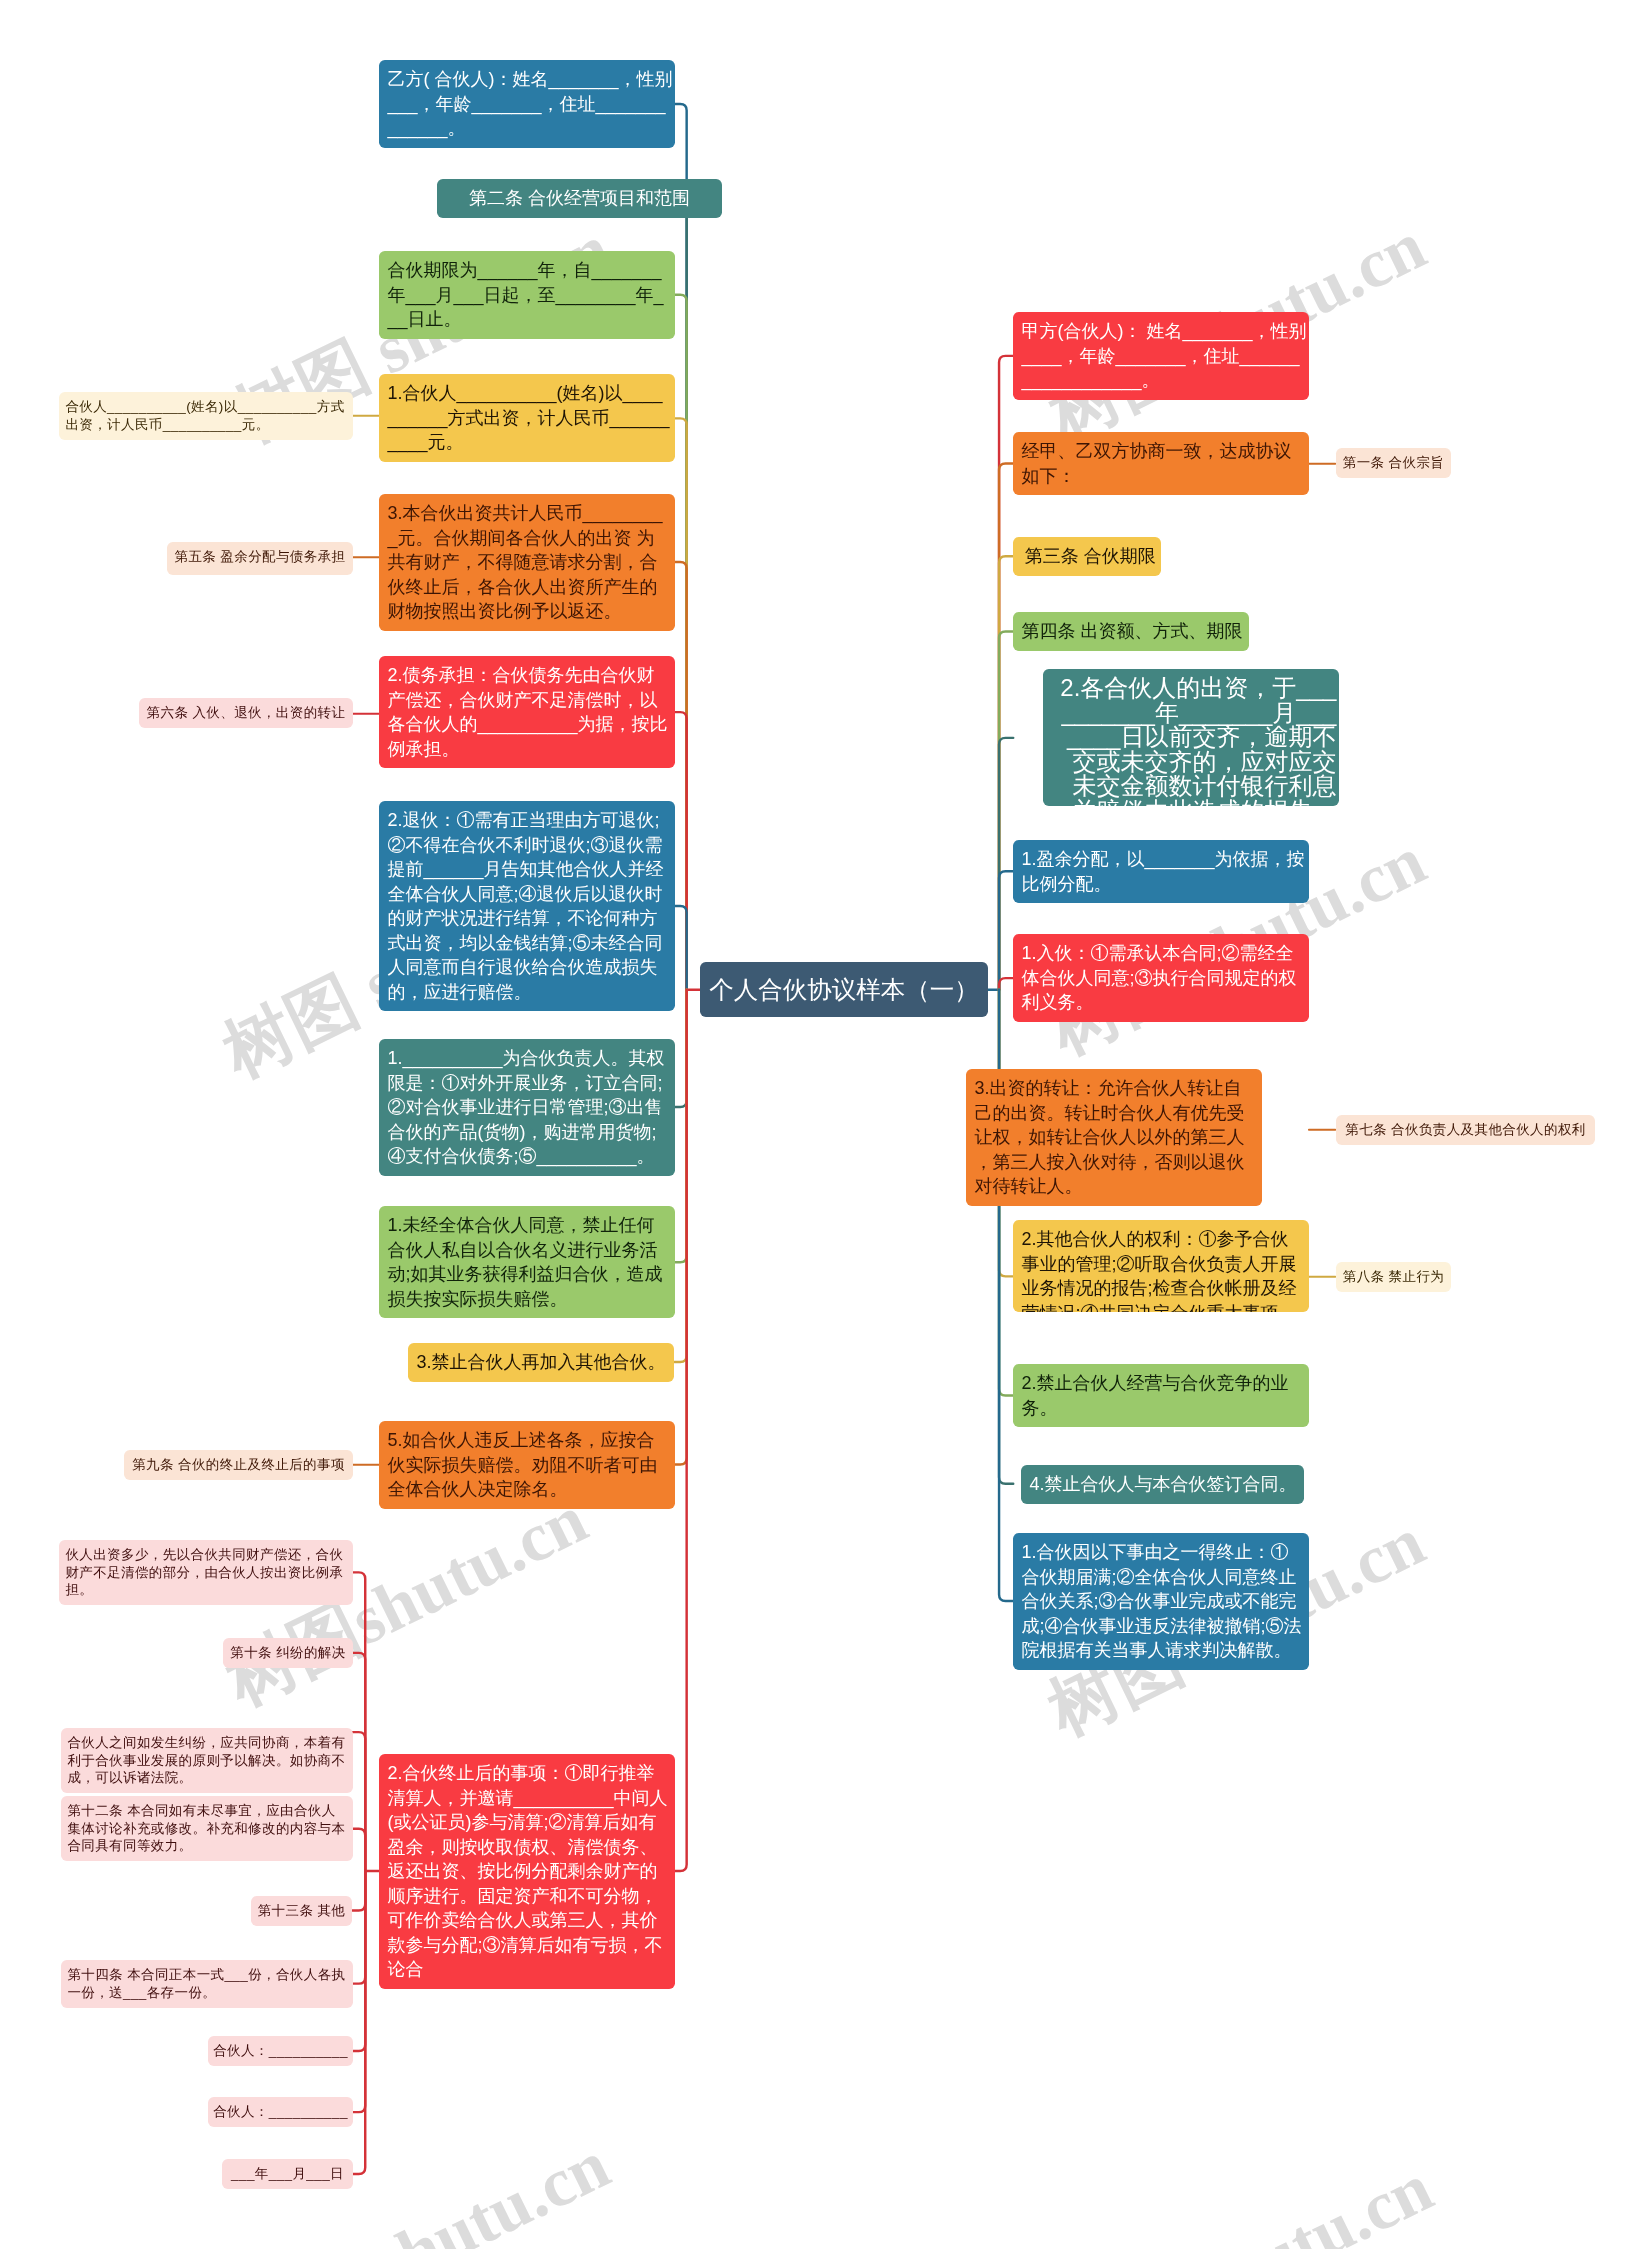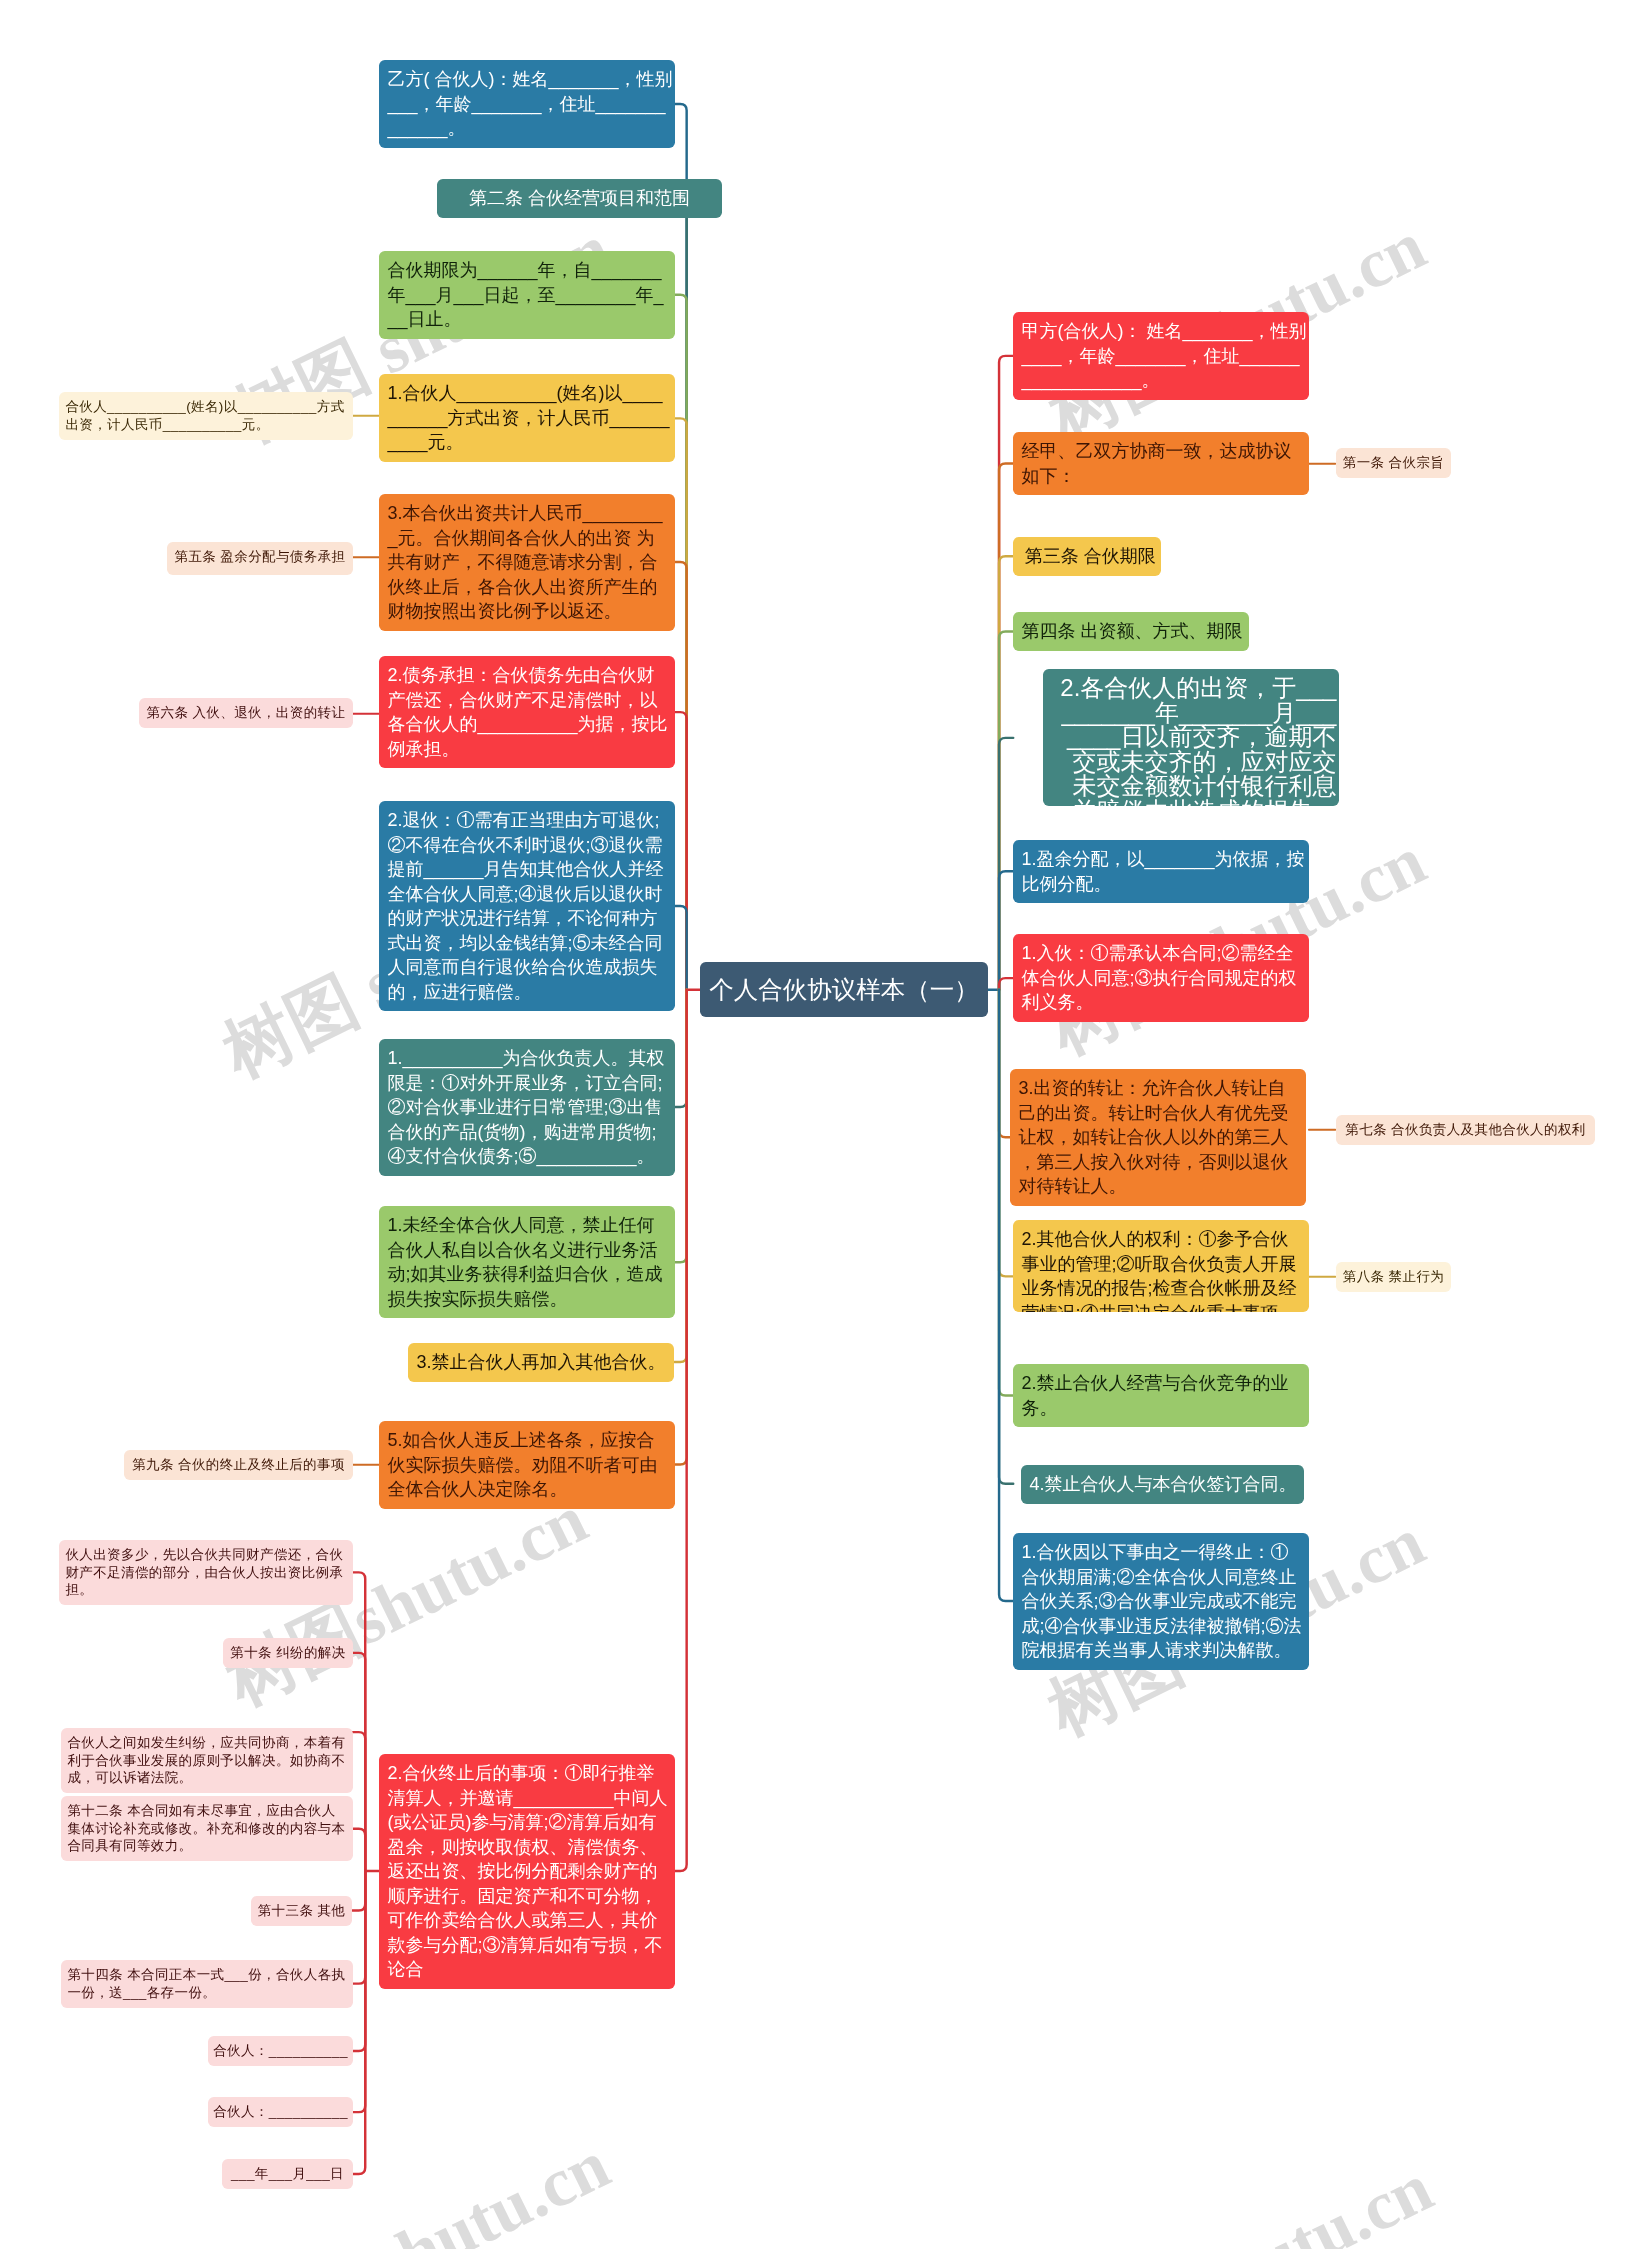--- a/index.html
+++ b/index.html
@@ -123,21 +123,21 @@
       </div>
       <div class="node" style="left: 1043px; top: 669px; width: 296px; height: 137px; background: rgb(67, 133, 129); color: rgb(255, 255, 255); font-size: 24px; line-height: 24.5px; padding: 7px 2.6px 7px 8.4px; text-align: right; letter-spacing: 0px;">
         <span>2.各合伙人的出资，于__________年_______月_______日以前交齐，逾期不交或未交齐的，应对应交未交金额数计付银行利息并赔偿由此造成的损失。</span>
       </div>
       <div class="node" style="left: 1013px; top: 840px; width: 296px; height: 63px; background: rgb(42, 123, 165); color: rgb(255, 255, 255); font-size: 18px; line-height: 24.5px; padding: 7px 3.2px 7px 8.4px; text-align: left; letter-spacing: 0px;">
         <span>1.盈余分配，以_______为依据，按比例分配。</span>
       </div>
       <div class="node" style="left: 1013px; top: 934px; width: 296px; height: 88px; background: rgb(249, 59, 66); color: rgb(255, 255, 255); font-size: 18px; line-height: 24.5px; padding: 7px 3.9px 7px 8.4px; text-align: left; letter-spacing: 0px;">
         <span>1.入伙：①需承认本合同;②需经全体合伙人同意;③执行合同规定的权利义务。</span>
       </div>
-      <div class="node" style="left: 1010px; top: 1069px; width: 296px; height: 137px; background: rgb(242, 127, 44); color: rgb(61, 21, 4); font-size: 18px; line-height: 24.5px; padding: 7px 3.9px 7px 8.4px; text-align: left; letter-spacing: 0px;">
+      <div class="node" style="left: 966px; top: 1069px; width: 296px; height: 137px; background: rgb(242, 127, 44); color: rgb(61, 21, 4); font-size: 18px; line-height: 24.5px; padding: 7px 3.9px 7px 8.4px; text-align: left; letter-spacing: 0px;">
         <span>3.出资的转让：允许合伙人转让自己的出资。转让时合伙人有优先受让权，如转让合伙人以外的第三人，第三人按入伙对待，否则以退伙对待转让人。</span>
       </div>
       <div class="node" style="left: 1013px; top: 1220px; width: 296px; height: 92px; background: rgb(244, 199, 77); color: rgb(30, 20, 5); font-size: 18px; line-height: 24.5px; padding: 7px 3.9px 7px 8.4px; text-align: left; letter-spacing: 0px;">
         <span>2.其他合伙人的权利：①参予合伙事业的管理;②听取合伙负责人开展业务情况的报告;检查合伙帐册及经营情况;④共同决定合伙重大事项。</span>
       </div>
       <div class="node" style="left: 1013px; top: 1364px; width: 296px; height: 63px; background: rgb(154, 201, 107); color: rgb(16, 34, 10); font-size: 18px; line-height: 24.5px; padding: 7px 3.9px 7px 8.4px; text-align: left; letter-spacing: 0px;">
         <span>2.禁止合伙人经营与合伙竞争的业务。</span>
       </div>
       <div class="node" style="left: 1013px; top: 1465px; width: 283px; height: 39px; background: rgb(67, 133, 129); color: rgb(255, 255, 255); font-size: 18px; line-height: 24.5px; padding: 7px 1.9px 7px 8.4px; text-align: left; letter-spacing: 0px; margin-left: 8px;">
         <span>4.禁止合伙人与本合伙签订合同。</span>

